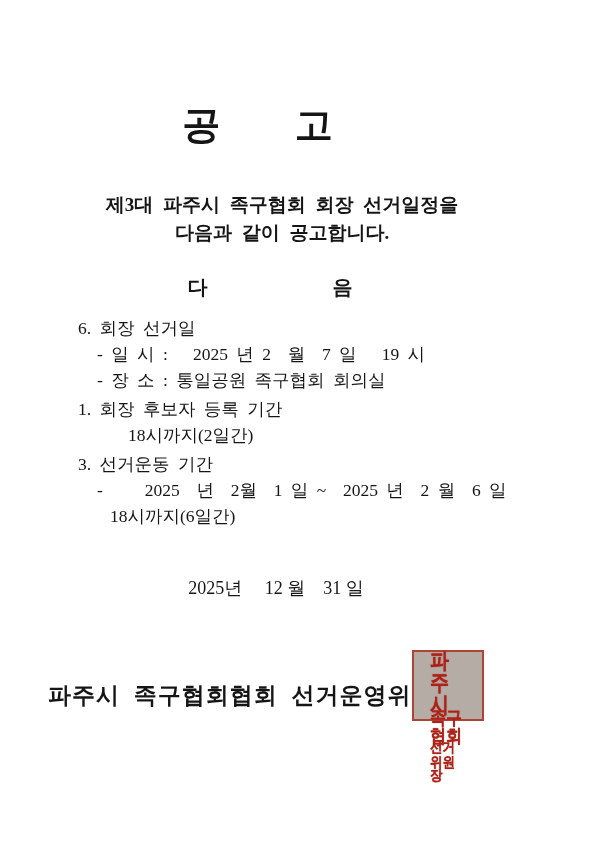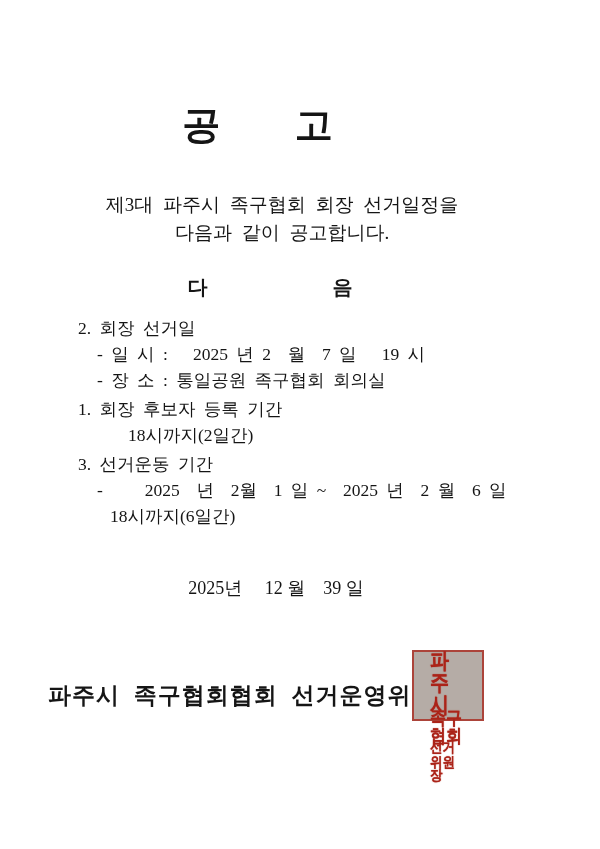--- a/index.html
+++ b/index.html
@@ -31,21 +31,21 @@
     white-space: pre;
     letter-spacing: 1px;
   }
   .intro {
     position: absolute;
     top: 191px;
     left: 0;
     width: 564px;
     text-align: center;
     font-size: 19px;
-    font-weight: normal;
+    font-weight: bold;
     line-height: 28px;
     word-spacing: 5px;
   }
   .daum {
     position: absolute;
     top: 274px;
     left: 0;
     width: 540px;
     text-align: center;
     font-size: 20px;
@@ -127,39 +127,39 @@
   <div class="intro">
     <div>제3대 파주시 족구협회 회장 선거일정을</div>
     <div>다음과 같이 공고합니다.</div>
   </div>
 
   <div class="daum">다                         음</div>
 
   <div class="sections">
 
     <div class="section">
-      <div class="heading">2. 회장 선거일</div>
+      <div class="heading">6. 회장 선거일</div>
       <div class="line indent-sub">- 일 시 :   2025 년 2  월  7 일   19 시</div>
       <div class="line indent-sub">- 장 소 : 통일공원 족구협회 회의실</div>
     </div>
 
     <div class="section">
       <div class="heading">1. 회장 후보자 등록 기간</div>
       <div class="line indent-cont2">18시까지(2일간)</div>
     </div>
 
     <div class="section">
       <div class="heading">3. 선거운동 기간</div>
       <div class="line indent-sub">-     2025  년  2월  1 일 ~  2025 년  2 월  6 일</div>
       <div class="line indent-cont3">18시까지(6일간)</div>
     </div>
 
   </div>
 
-  <div class="date-line">2025년     12 월    39 일</div>
+  <div class="date-line">2025년     12 월    31 일</div>
 
   <div class="footer-org">파주시 족구협회협회 선거운영위원회</div>
 
   <div class="seal">
     <div class="seal-row seal-row-1">파주시</div>
     <div class="seal-row seal-row-2">족구협회</div>
     <div class="seal-row seal-row-3">선거위원장</div>
   </div>
 
 </div>

